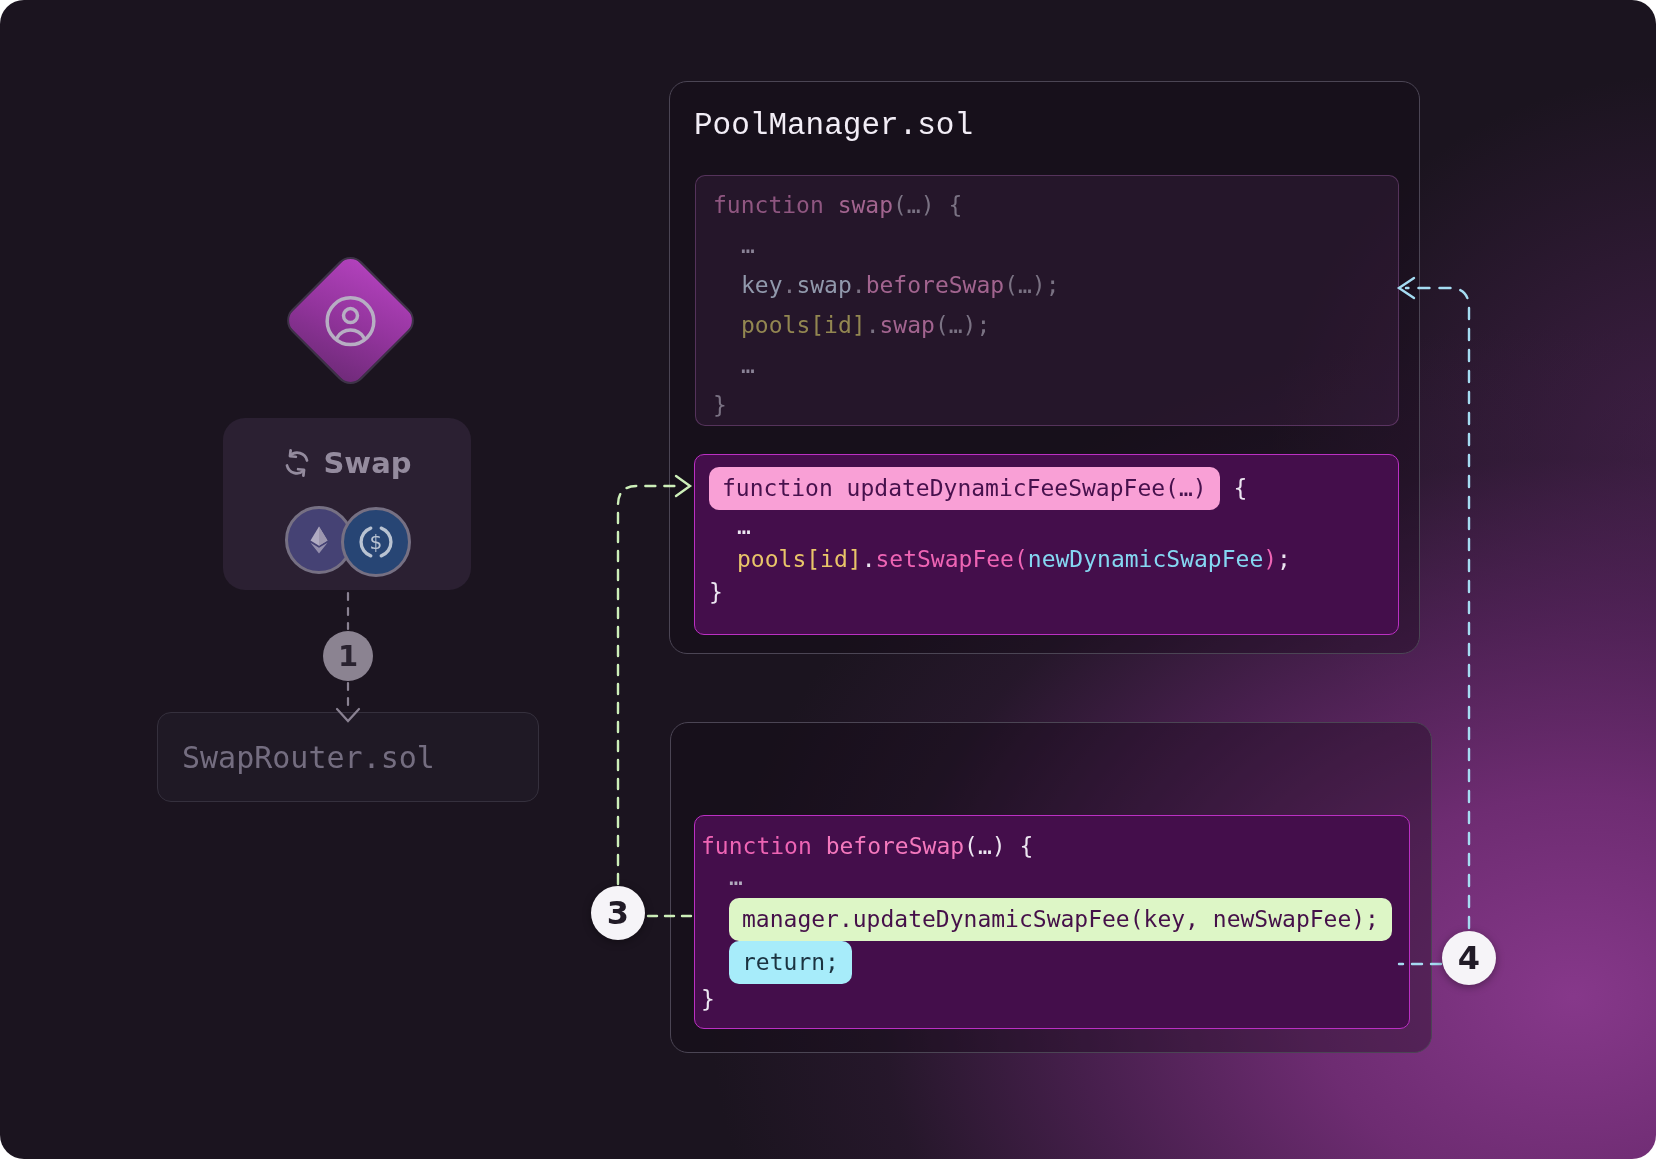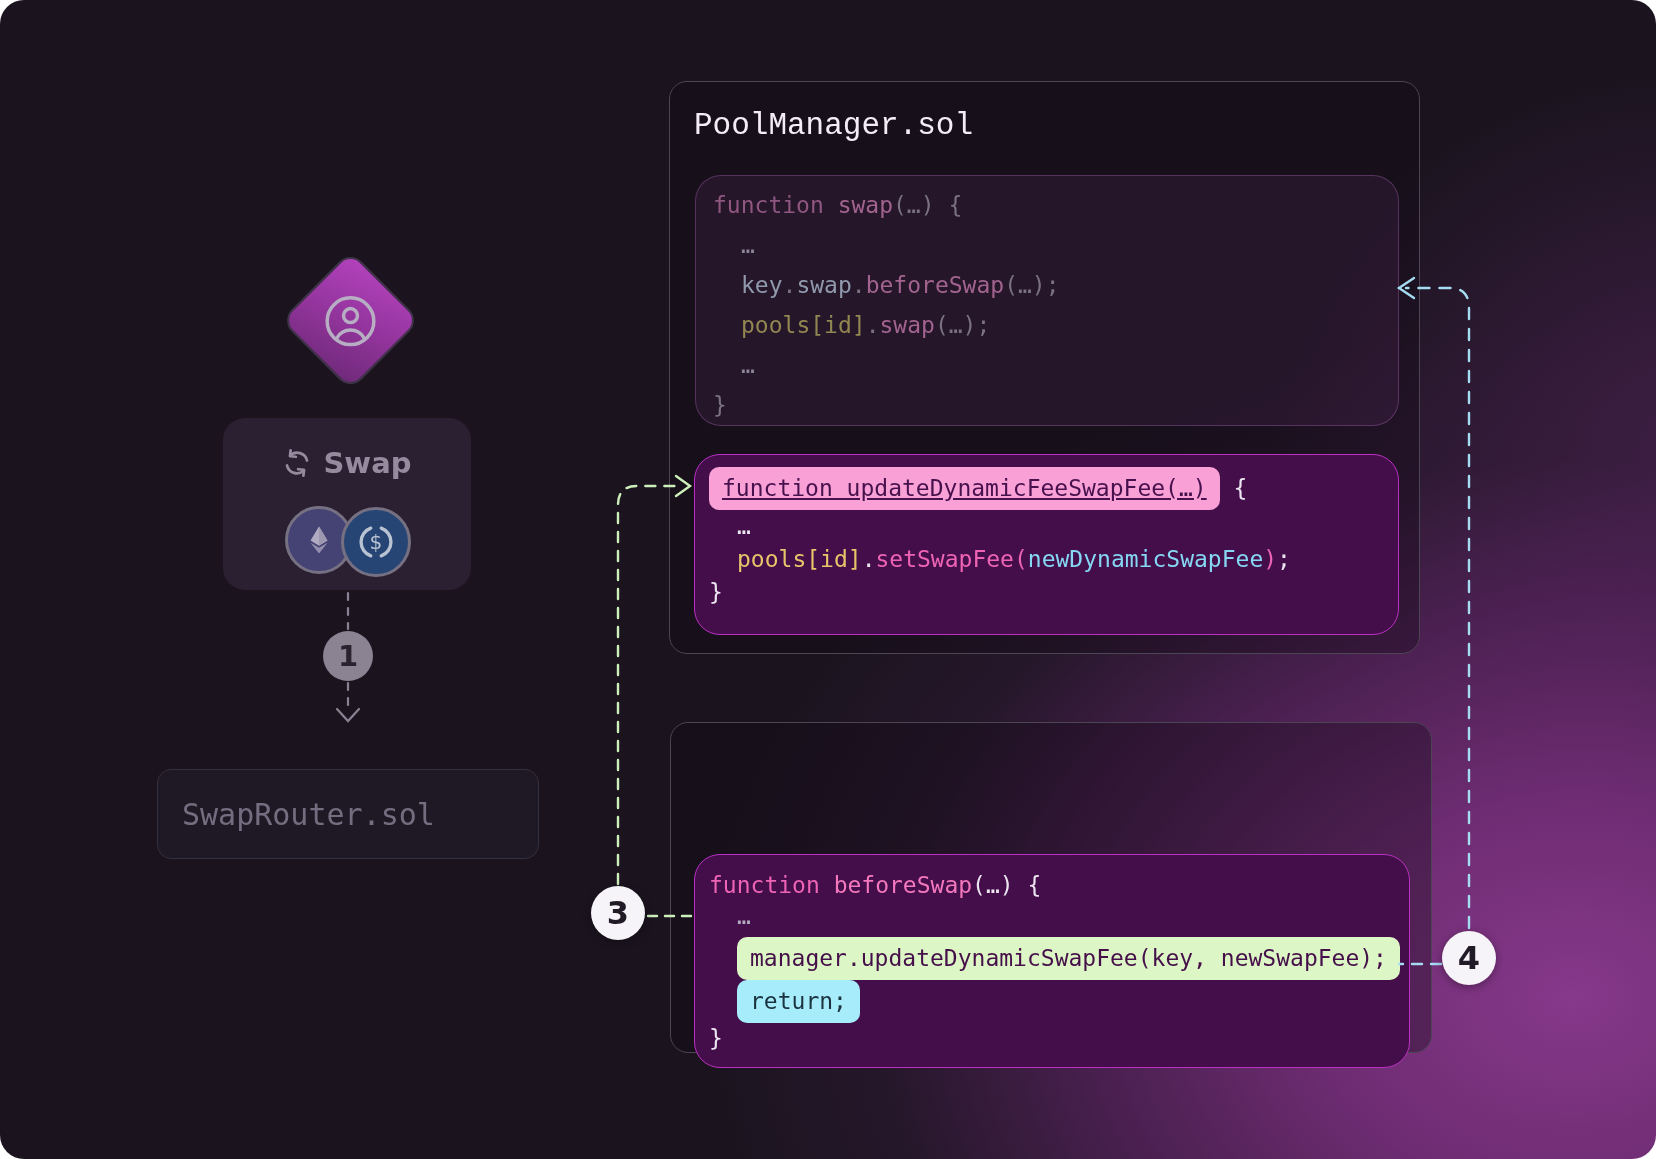--- a/index.html
+++ b/index.html
@@ -27,54 +27,53 @@
   .swap-label-row{
     display:flex;align-items:center;justify-content:center;gap:11px;
     margin-top:28px;color:#948b9e;
     font-family:"DejaVu Sans",sans-serif;font-size:29px;font-weight:700;
   }
   .coins{position:absolute;left:0;top:88px;width:100%;height:70px;}
   .coin{position:absolute;border-radius:50%;display:flex;align-items:center;justify-content:center;}
   .coin.eth{left:62px;top:0;width:62px;height:62px;background:#454274;border:3px solid #767083;}
   .coin.usdc{left:118px;top:1px;width:64px;height:64px;background:#274574;border:3px solid #767083;}
   .router-card{
-    position:absolute;left:157px;top:769px;width:382px;height:90px;border-radius:14px;
+    position:absolute;left:157px;top:712px;width:382px;height:90px;border-radius:14px;
     background:#1f1925;border:1px solid #35303d;box-sizing:border-box;
     display:flex;align-items:center;padding-left:24px;
     color:#746d80;font-size:30px;
   }
   
   .panel{
     position:absolute;border:1px solid #4b4554;border-radius:18px;
     background:rgba(16,10,19,0.35);box-sizing:border-box;
   }
   .panel.pm{left:669px;top:81px;width:751px;height:573px;}
   .panel.hook{left:670px;top:722px;width:762px;height:331px;}
   .pm-title{position:absolute;left:694px;top:108px;}
   .hook-title{position:absolute;left:694px;top:752px;}
   h2{margin:0;color:#f2edf6;font-size:31px;font-weight:500;white-space:nowrap;font-family:Liberation Mono, monospace;}
   
-  .code-block{position:absolute;border-radius:26px;box-sizing:border-box;font-size:23px;white-space:nowrap;}
+  .code-block{position:absolute;border-radius:10px;box-sizing:border-box;font-size:23px;white-space:nowrap;}
   .block-faded{
     left:695px;top:175px;width:704px;height:251px;
     background:rgba(168,76,178,0.10);border:1.5px solid rgba(198,118,208,0.30);
     padding:9px 0 0 17px;
   }
   .block-faded .code-line{line-height:40px;}
   .block-update{
     left:694px;top:454px;width:705px;height:181px;
     background:#440e4b;border:1.5px solid #bb30c3;
     padding:12px 0 0 14px;
   }
   .block-update .code-line{line-height:33px;}
   .block-hook{
     left:694px;top:815px;width:716px;height:214px;
     background:#440e4b;border:1.5px solid #bb30c3;
-    padding:13px 0 0 14px;
-    margin-top:39px;
+    padding:13px 0 0 6px;
   }
   .block-hook .code-line{line-height:34px;}
   .block-hook .code-line.r2{line-height:28px;}
   .block-hook .code-line.r3{margin-top:7px;margin-bottom:0px;line-height:33px;}
   .block-hook .code-line.r4{line-height:33px;}
   .block-hook .code-line.r5{line-height:30px;}
   .code-line{display:block;}
   .ind1{padding-left:28px;}
   
   .t-white{color:#ece6f1;}
@@ -85,21 +84,21 @@
   .t-cyan{color:#85d7f2;}
   
   .t-fkw{color:#8f5680;}
   .t-ffn{color:#a2648f;}
   .t-fgray{color:#7a7283;}
   .t-fdots{color:#8a8296;}
   .t-fvar{color:#9199ac;}
   .t-folive{color:#938751;}
   
   .pill{display:inline-block;border-radius:10px;padding:5px 13px;line-height:33px;}
-  .pill-pink{background:#f9a0d6;color:#47114d;text-decoration:underline;}
+  .pill-pink{background:#f9a0d6;color:#47114d;}
   .pill-green{background:#ddf6c6;color:#451049;}
   .pill-cyan{background:#a7ecfa;color:#1b3340;}
   
   svg.overlay{position:absolute;left:0;top:0;pointer-events:none;}
   .badge{
     position:absolute;border-radius:50%;display:flex;align-items:center;justify-content:center;
     font-family:"DejaVu Sans",sans-serif;font-weight:700;
   }
   .badge.gray{left:323px;top:631px;width:50px;height:50px;background:#8b8391;color:#29222f;font-size:29px;}
   .badge.b3{left:591px;top:886px;}

